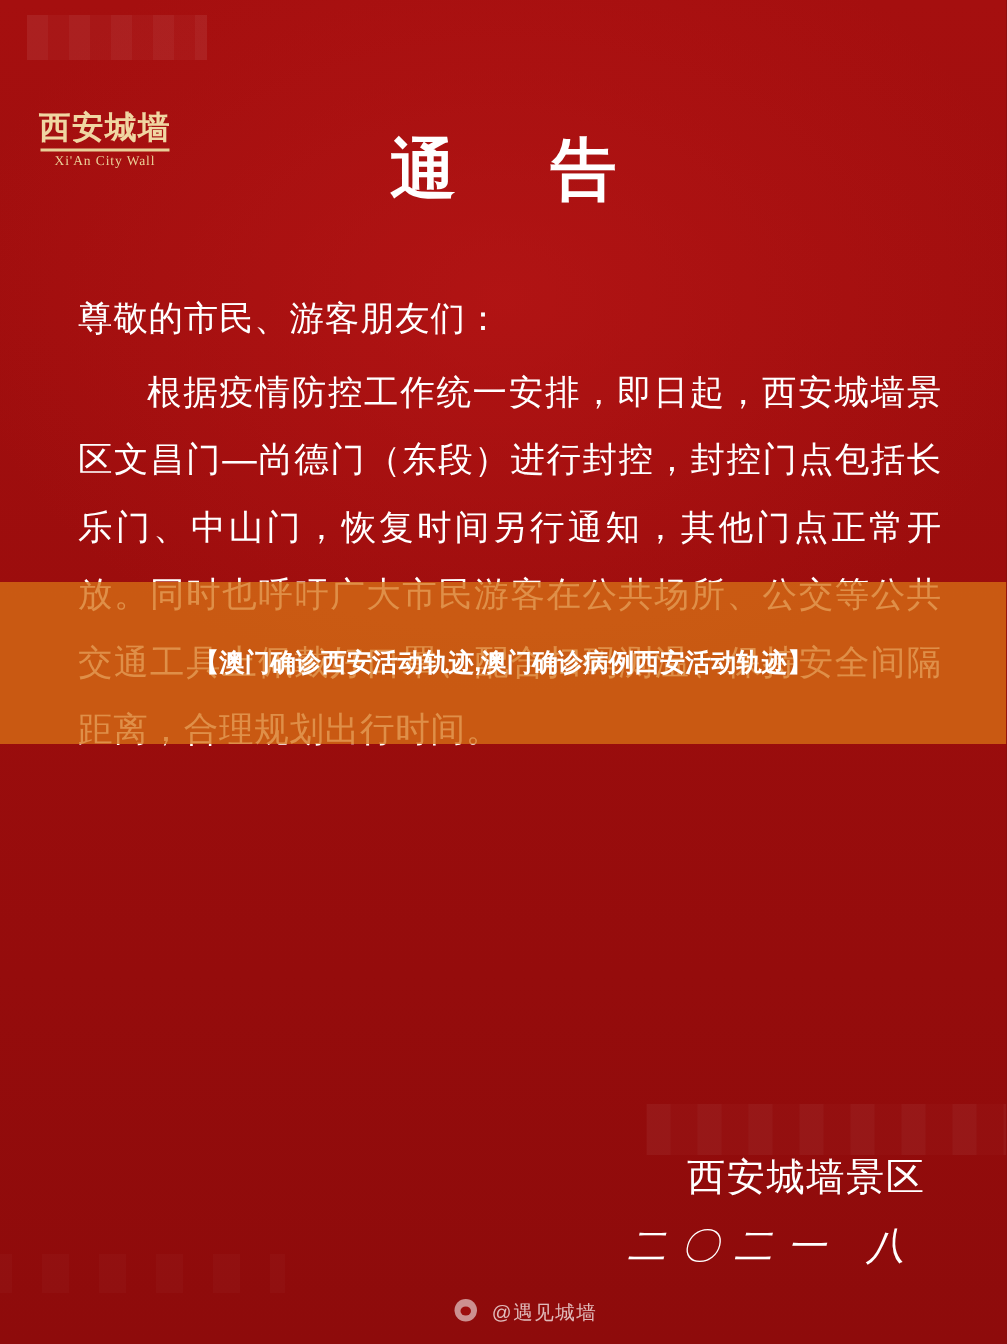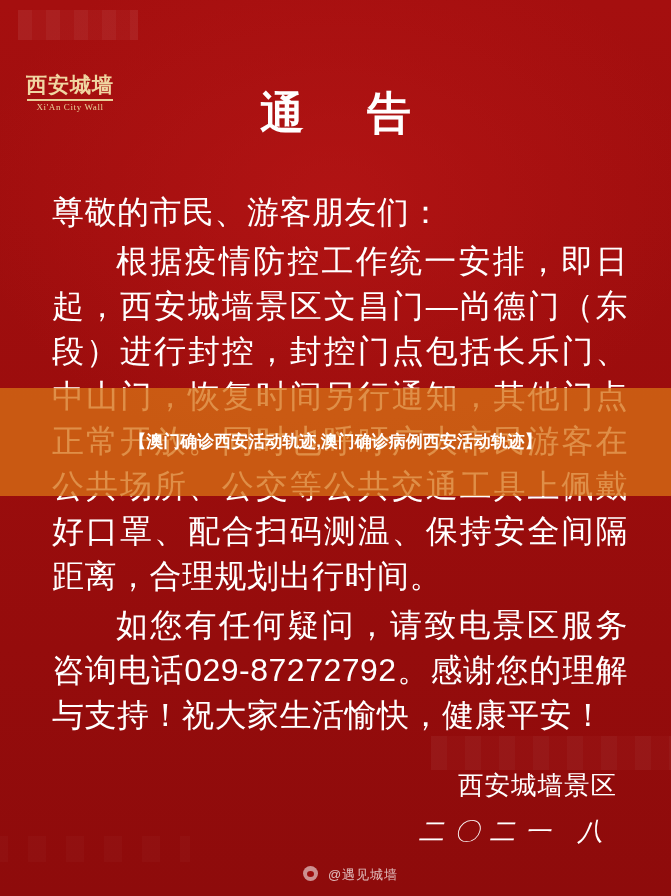--- a/index.html
+++ b/index.html
@@ -97,21 +97,21 @@
     z-index: 3;
   }
 
   .body-text {
     position: absolute;
     top: 190px;
     left: 52px;
     width: 576px;
     color: #ffffff;
     font-family: "Liberation Sans", sans-serif;
-    font-size: 32px;
+    font-size: 23px;
     line-height: 45px;
     letter-spacing: 0.5px;
     z-index: 2;
   }
   .body-text p {
     margin: 0 0 4px 0;
     text-align: justify;
     text-justify: inter-ideograph;
   }
   .indent { text-indent: 2em; }
@@ -203,21 +203,20 @@
     <div class="logo-cn">西安城墙</div>
     <div class="logo-underline"></div>
     <div class="logo-en">Xi'An City Wall</div>
   </div>
 
   <div class="title">通 告</div>
 
   <div class="body-text">
     <p>尊敬的市民、游客朋友们：</p>
     <p class="indent">根据疫情防控工作统一安排，即日起，西安城墙景区文昌门—尚德门（东段）进行封控，封控门点包括长乐门、中山门，恢复时间另行通知，其他门点正常开放。同时也呼吁广大市民游客在公共场所、公交等公共交通工具上佩戴好口罩、配合扫码测温、保持安全间隔距离，合理规划出行时间。</p>
-    <p class="indent">如您有任何疑问，请致电景区服务咨询电话029-87272792。感谢您的理解与支持！祝大家生活愉快，健康平安！</p>
   </div>
 
   <div class="sign">
     <div>西安城墙景区</div>
     <div class="date">二〇二一 八</div>
   </div>
 
   <div class="watermark-banner">
     <div class="watermark-text">【澳门确诊西安活动轨迹,澳门确诊病例西安活动轨迹】</div>
   </div>

